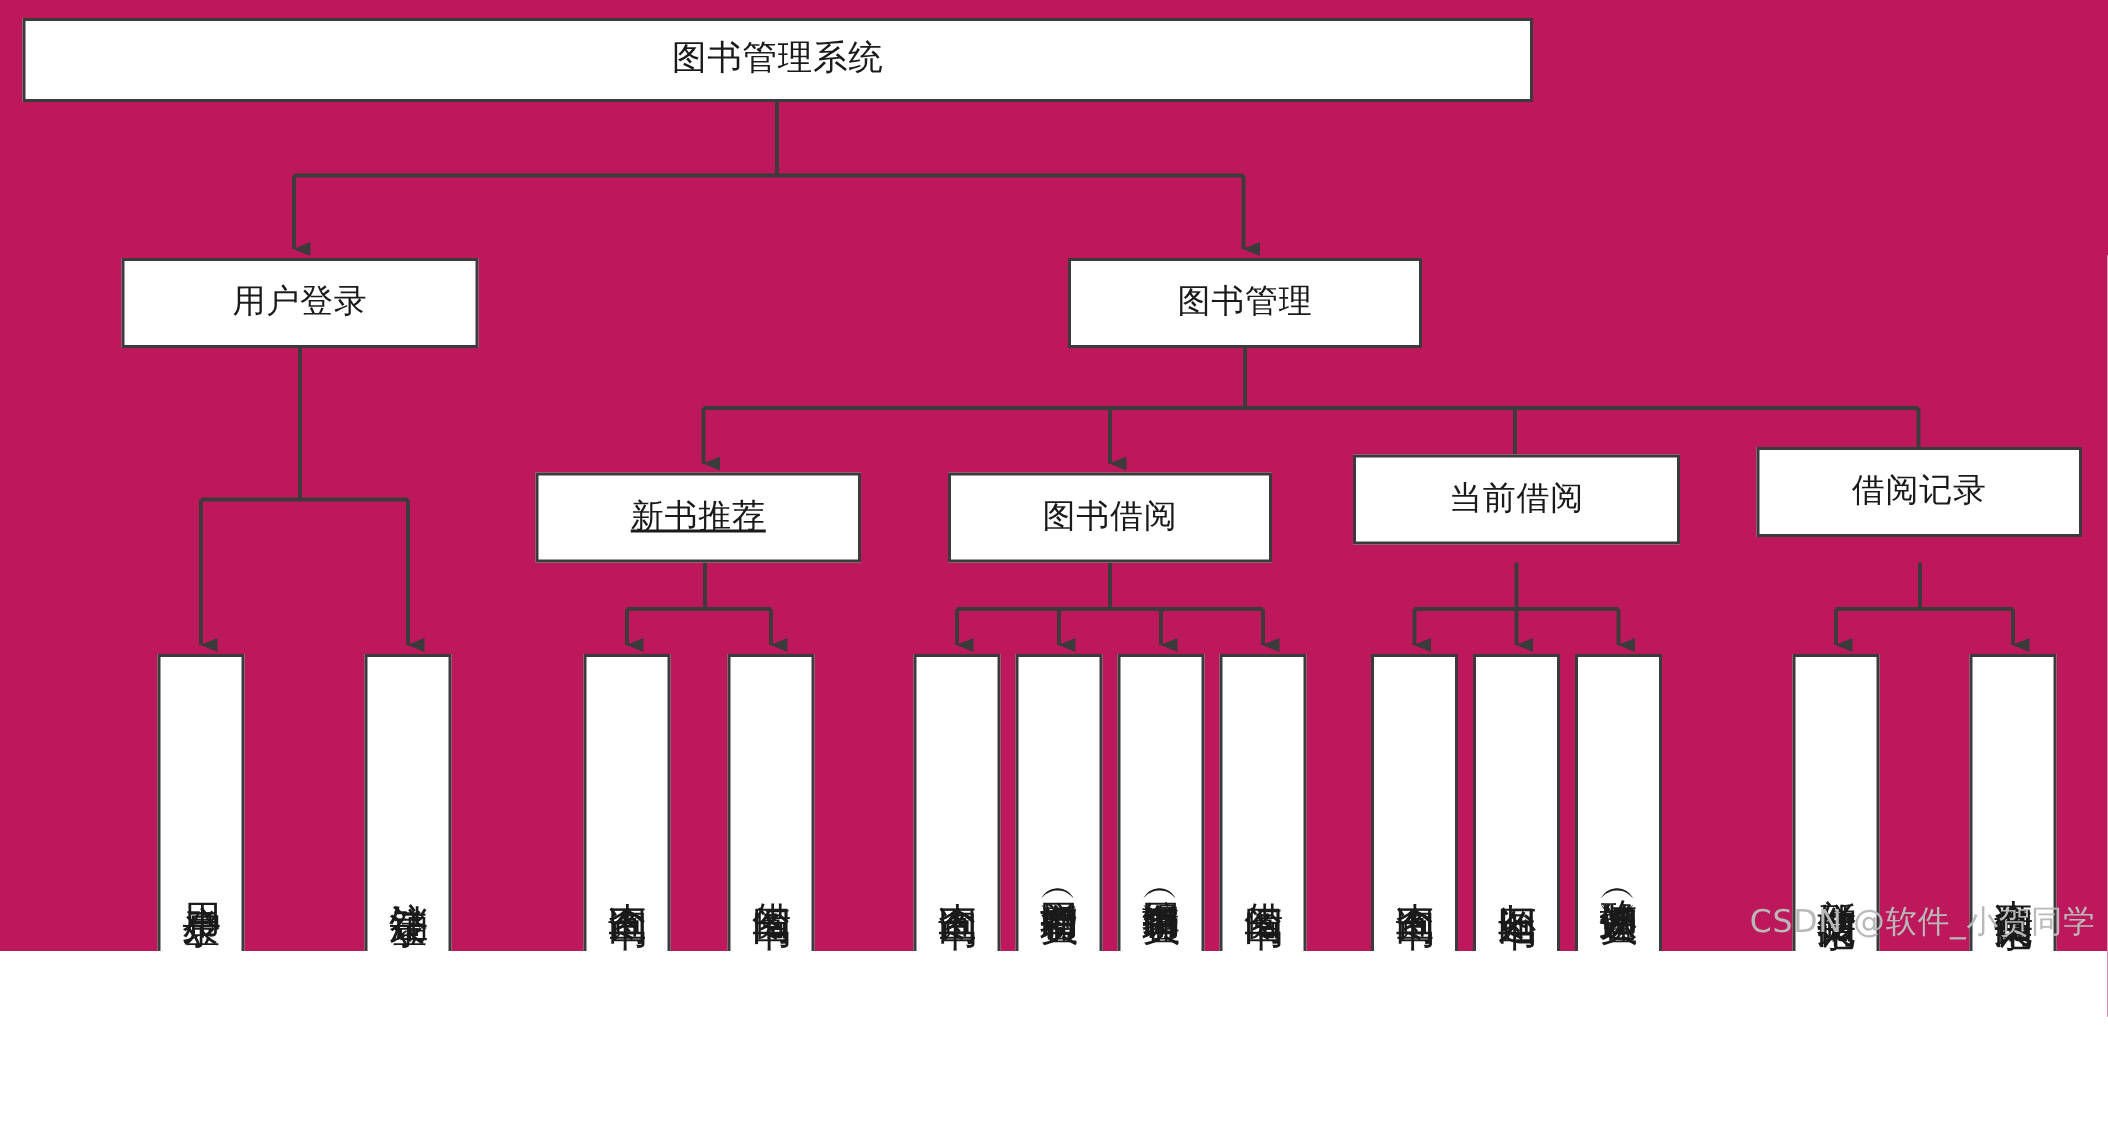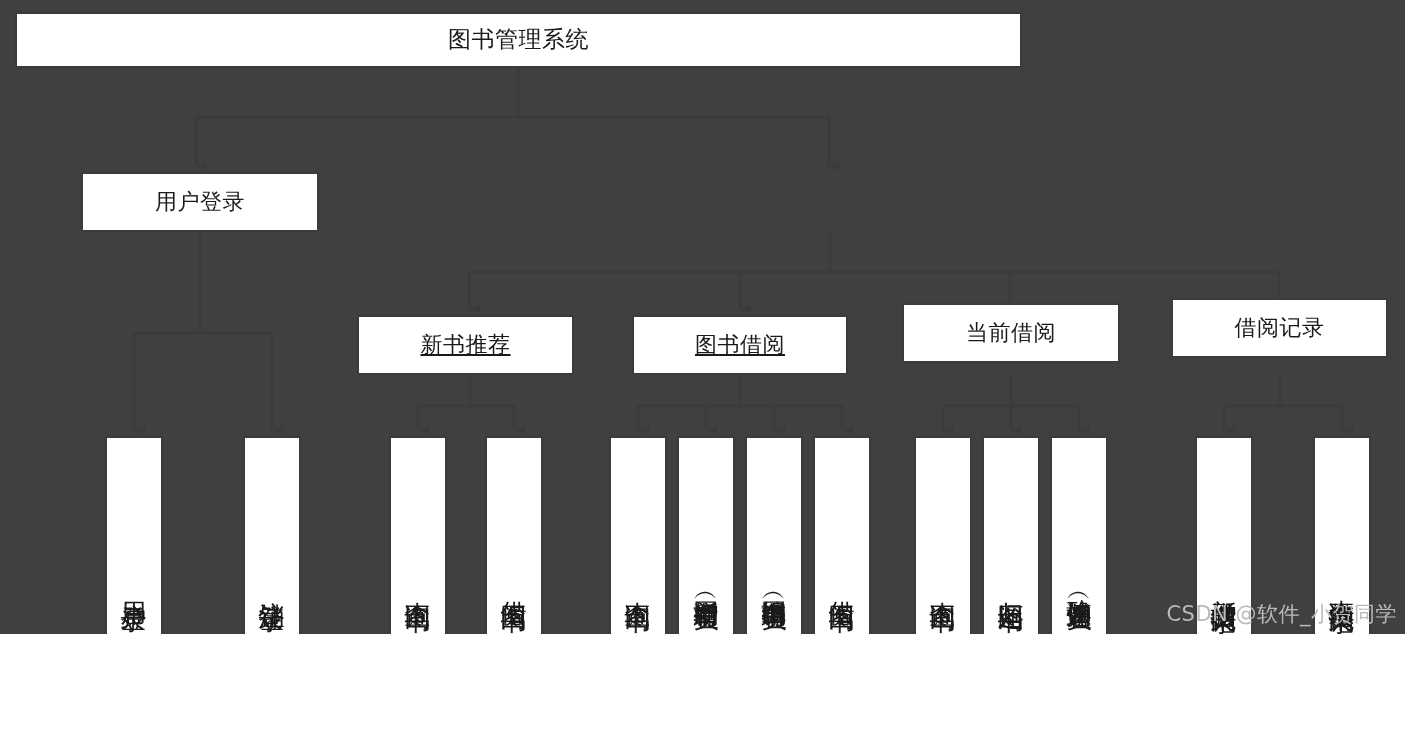--- a/index.html
+++ b/index.html
@@ -7,21 +7,21 @@
     padding: 0;
     background: #ffffff;
   }
   body {
     font-family: "DejaVu Sans", "Liberation Sans", sans-serif;
   }
   #canvas {
     position: relative;
     width: 1405px;
     height: 634px;
-    background: #404040;
+    background: #be185d;
     overflow: hidden;
   }
   svg.wires {
     position: absolute;
     left: 0;
     top: 0;
     width: 1405px;
     height: 747px;
     pointer-events: none;
   }
@@ -130,25 +130,28 @@
     </g>
   </svg>
 
   <div class="node root horiz" style="left:15px; top:12px; width:1007px; height:56px;">
     <span class="lbl">图书管理系统</span>
   </div>
 
   <div class="node horiz" style="left:81px; top:172px; width:238px; height:60px;">
     <span class="lbl">用户登录</span>
   </div>
+  <div class="node horiz" style="left:712px; top:172px; width:236px; height:60px;">
+    <span class="lbl">图书管理</span>
+  </div>
 
   <div class="node horiz" style="left:357px; top:315px; width:217px; height:60px;text-decoration:underline;">
     <span class="lbl">新书推荐</span>
   </div>
-  <div class="node horiz" style="left:632px; top:315px; width:216px; height:60px;text-decoration:underline;">
+  <div class="node horiz" style="left:632px; top:315px; width:216px; height:60px;">
     <span class="lbl">图书借阅</span>
   </div>
   <div class="node horiz" style="left:902px; top:303px; width:218px; height:60px;">
     <span class="lbl">当前借阅</span>
   </div>
   <div class="node horiz" style="left:1171px; top:298px; width:217px; height:60px;justify-content:center;">
     <span class="lbl">借阅记录</span>
   </div>
 
   <div class="node vert" style="left:105px; top:436px; width:58px; height:297px;">

